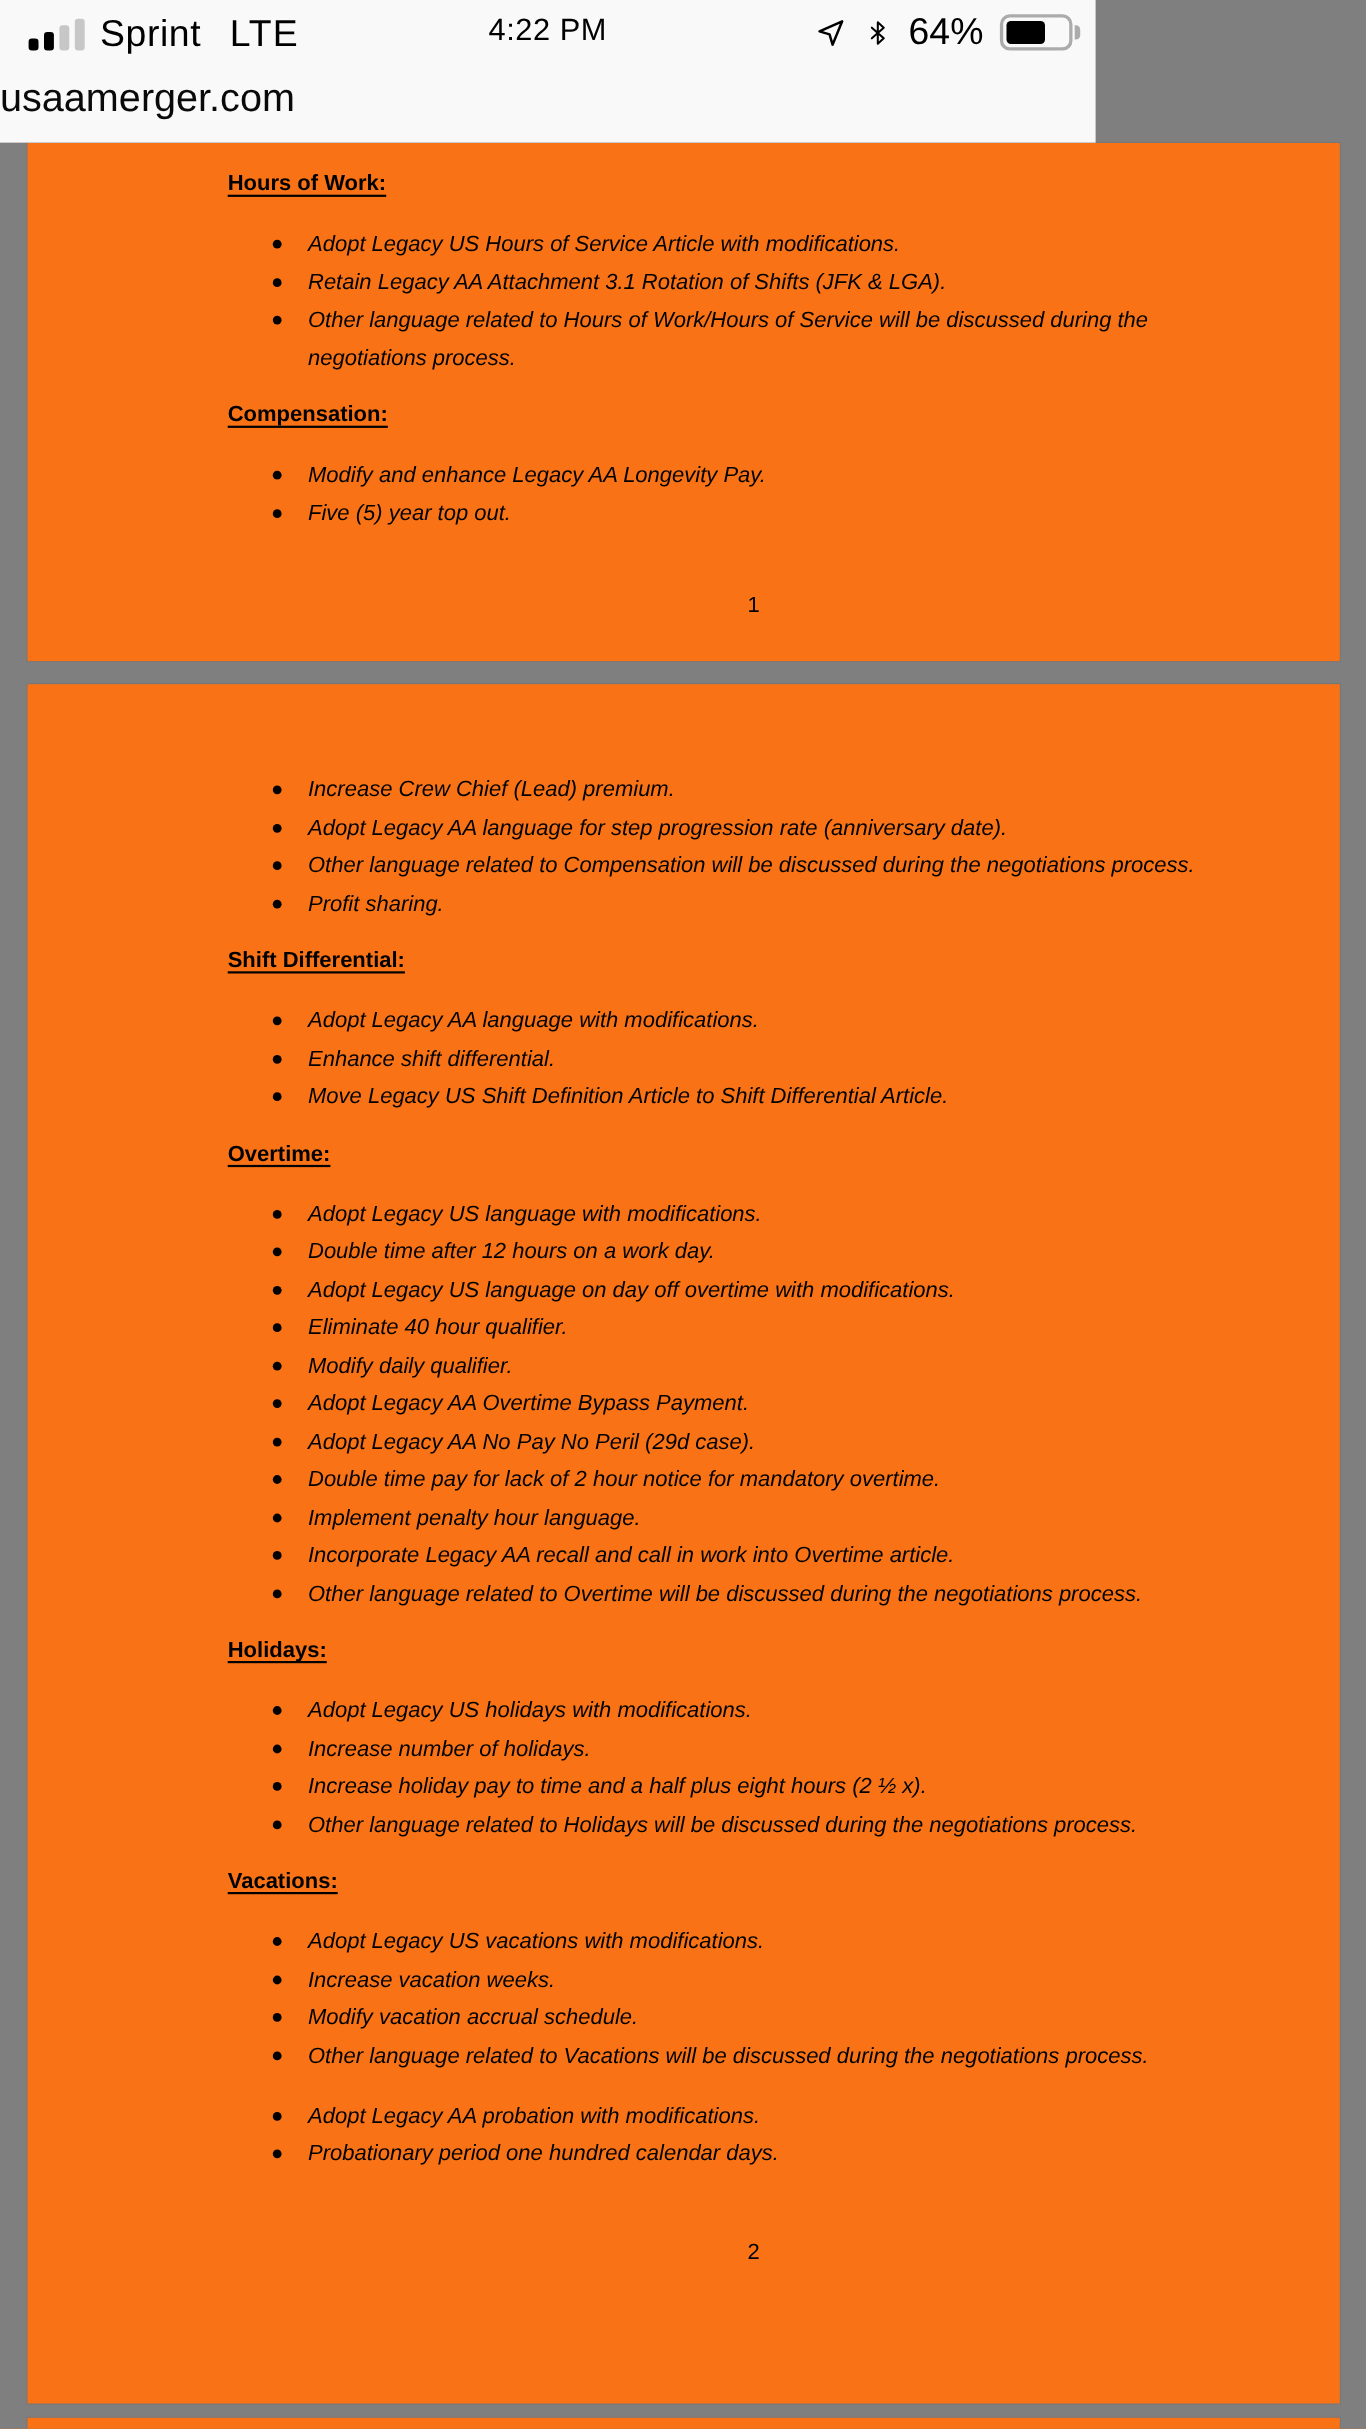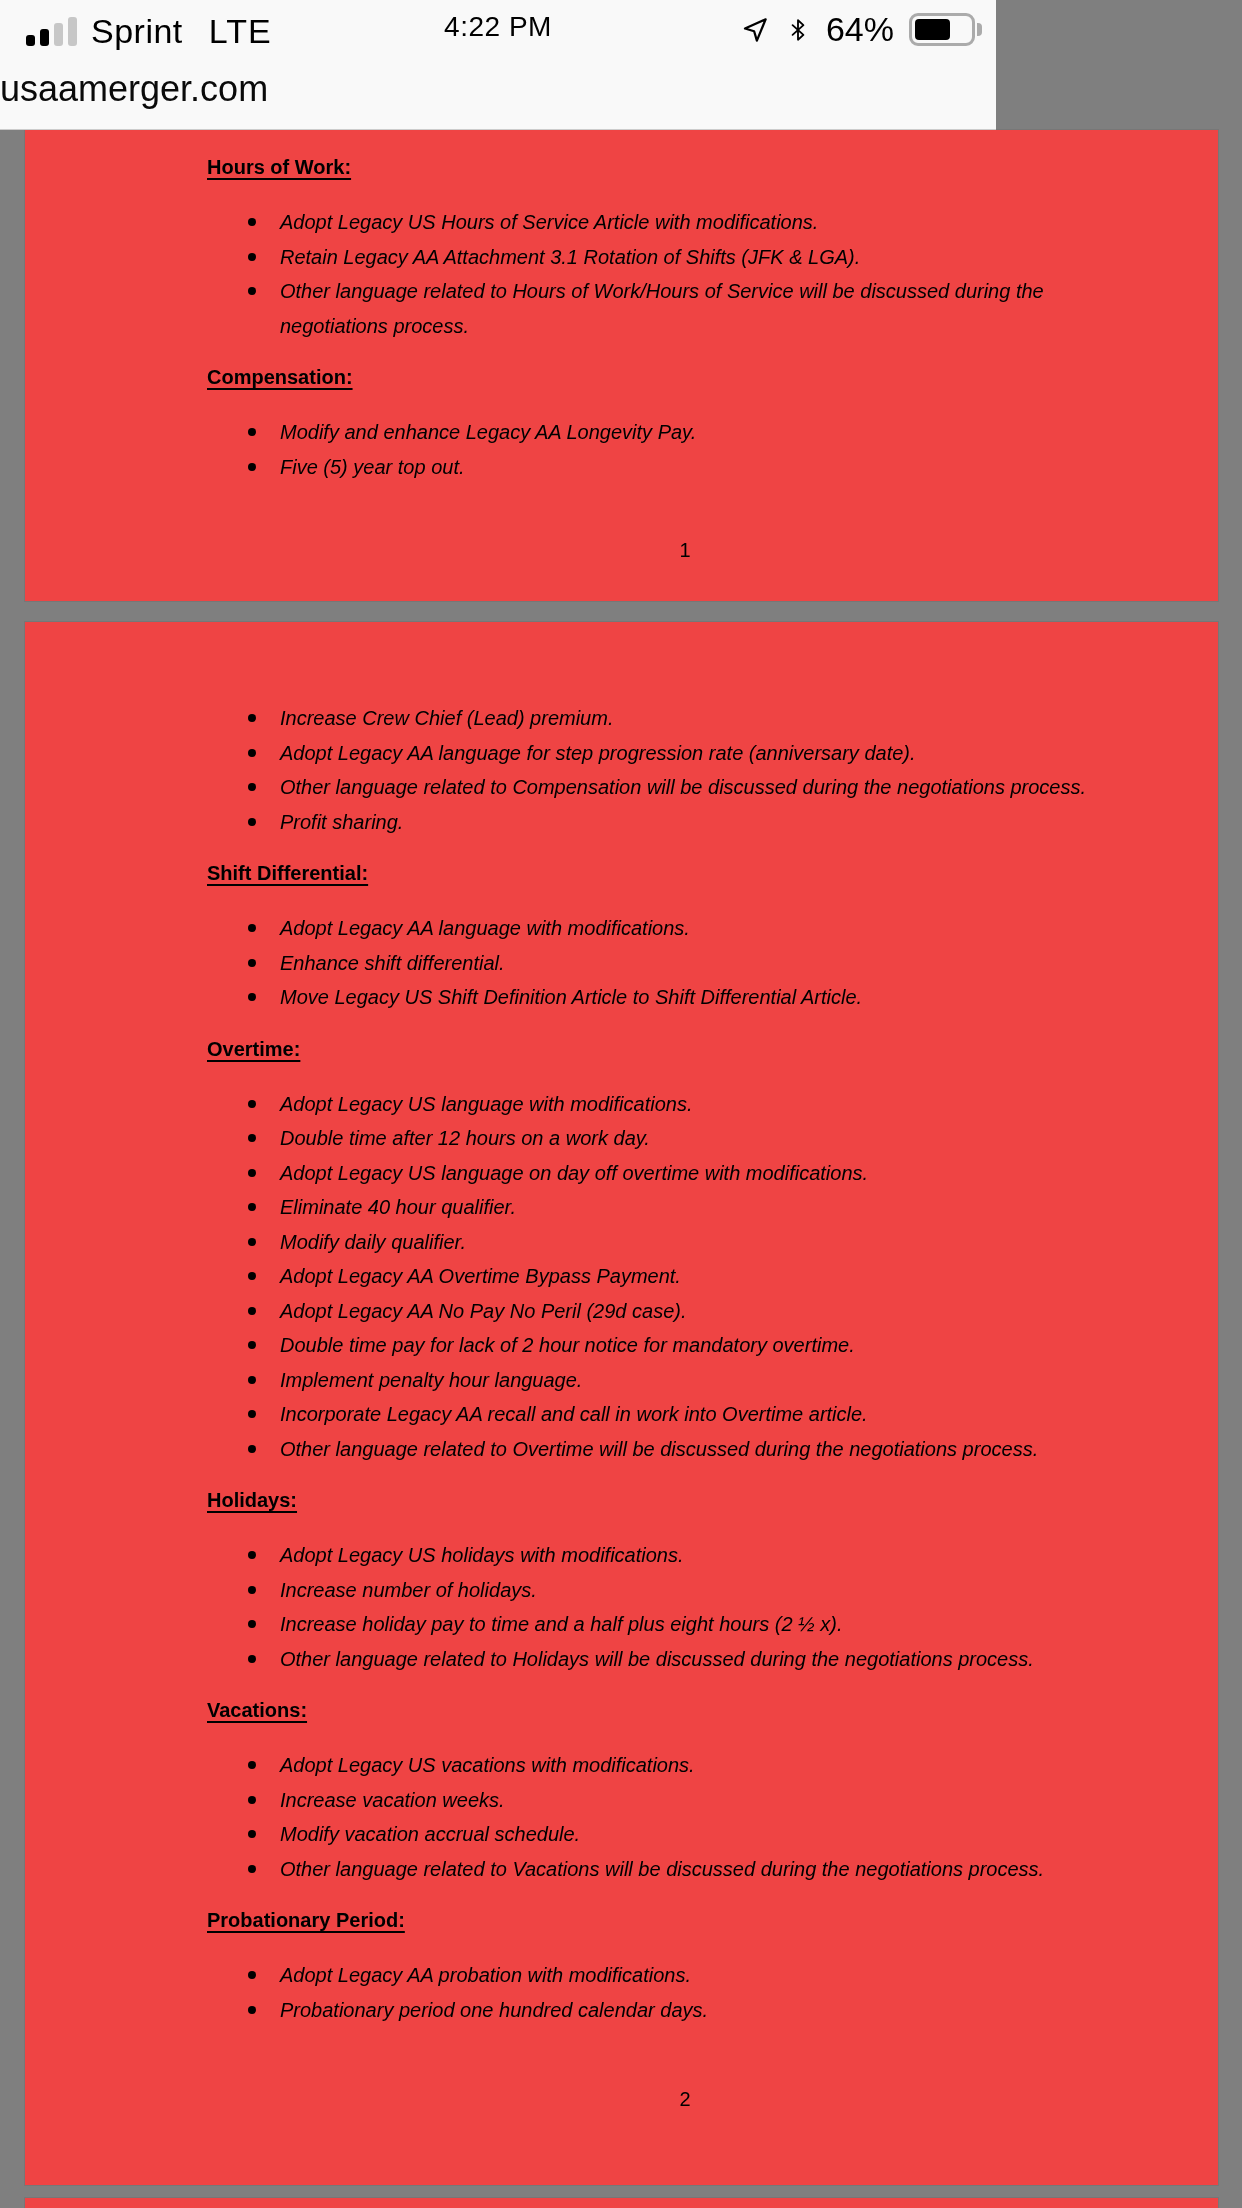--- a/index.html
+++ b/index.html
@@ -60,21 +60,21 @@
   }
   .url-row { position:absolute; top:58px; left:0; right:0; height:70px; text-align:left; }
   .url-text {
     display:inline-block;
     font-size:36px; line-height:62px; color:#0a0a0a;
   }
 
   
   .doc-area { position:absolute; inset:0; }
   .page {
-    position:absolute; left:25px; width:1193px; background:#ef4444;
+    position:absolute; left:25px; width:1193px; background:#f97316;
     box-shadow:0 0 0 1px rgba(0,0,0,0.06);
   }
   #page1 { top:130px; height:471px; }
   #page2 { top:622px; height:1563px; }
   #page3 { top:2198px; height:10px; }
 
   .page-inner {
     height:100%; overflow:hidden;
     padding:0 100px 0 182px;
   }
@@ -200,21 +200,20 @@
             <li class="blt">Increase holiday pay to time and a half plus eight hours (2 ½ x).</li>
             <li class="blt">Other language related to Holidays will be discussed during the negotiations process.</li>
           </ul>
           <h3 class="sec">Vacations:</h3>
           <ul class="blts">
             <li class="blt">Adopt Legacy US vacations with modifications.</li>
             <li class="blt">Increase vacation weeks.</li>
             <li class="blt">Modify vacation accrual schedule.</li>
             <li class="blt">Other language related to Vacations will be discussed during the negotiations process.</li>
           </ul>
-          <h3 class="sec">Probationary Period:</h3>
           <ul class="blts">
             <li class="blt">Adopt Legacy AA probation with modifications.</li>
             <li class="blt">Probationary period one hundred calendar days.</li>
           </ul>
         </div>
       <div class="page-num">2</div>
     </div>
   </div>
 
   <div class="page" id="page3"></div>

